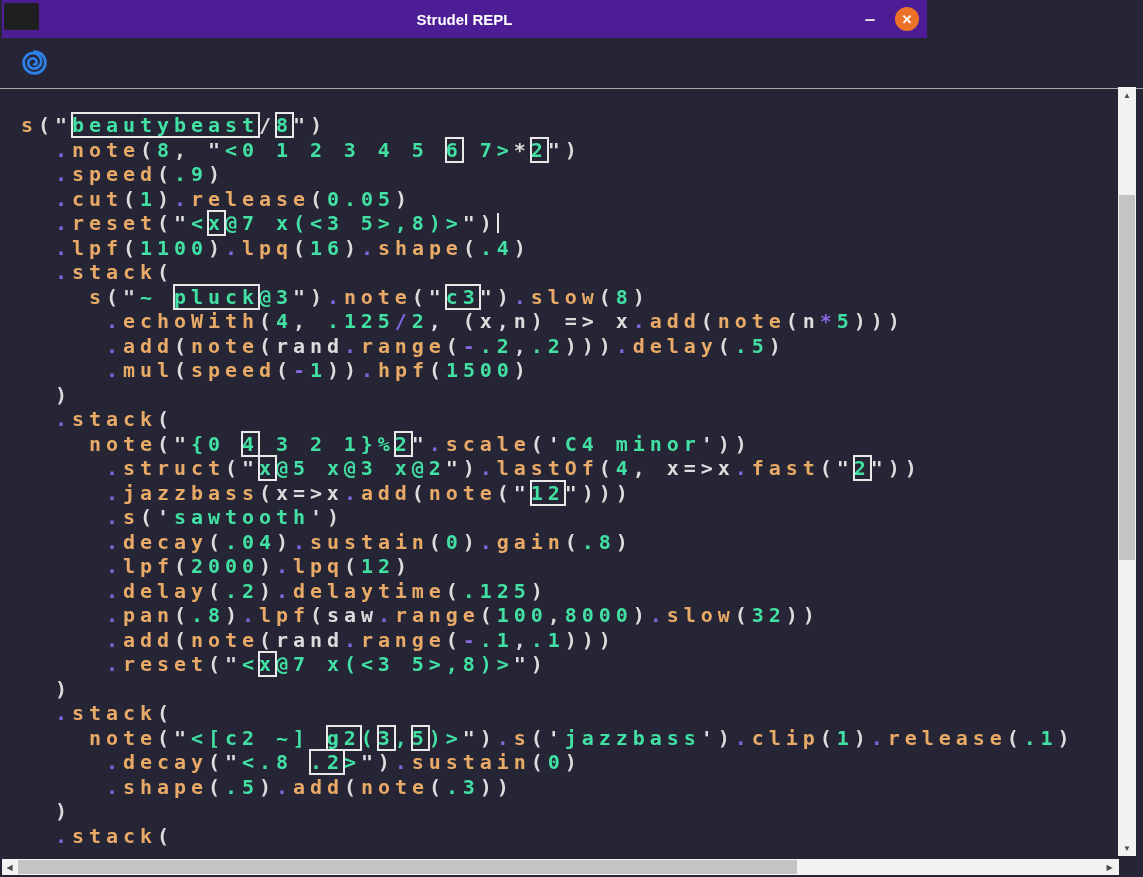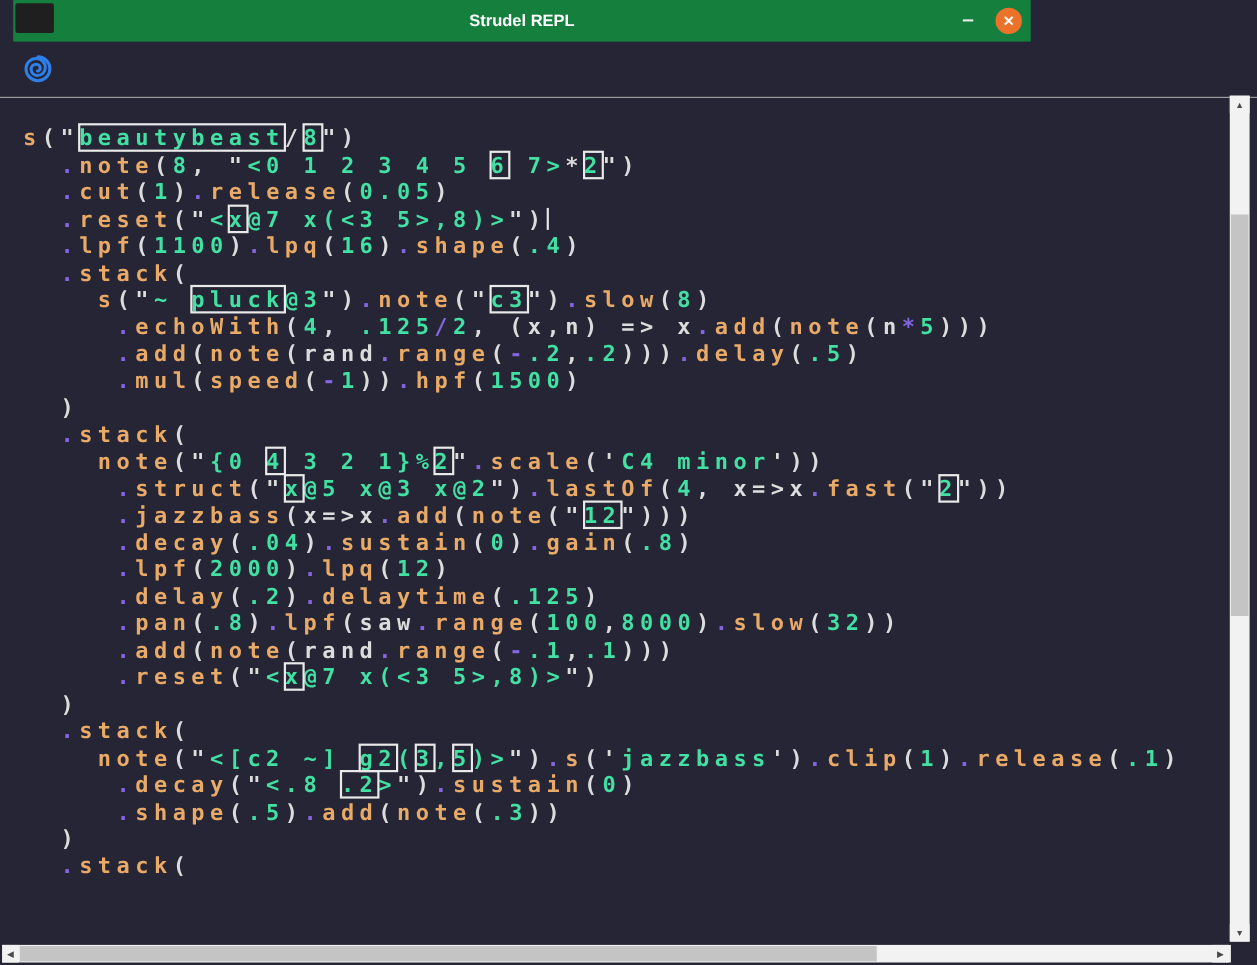--- a/index.html
+++ b/index.html
@@ -2,22 +2,22 @@
 <html><head>
 <meta charset="utf-8">
 <style>
   html,body{margin:0;padding:0;}
   body{
     width:1143px;height:877px;overflow:hidden;position:relative;
     background:#252536;font-family:"Liberation Sans",sans-serif;
   }
   
   .titlebar{
-    position:absolute;left:12px;top:0;width:925px;height:38px;
-    background:#15803d;
+    position:absolute;left:2px;top:0;width:925px;height:38px;
+    background:#4c1d95;
   }
   .titlebar-shade{
     position:absolute;left:2px;top:3px;width:35px;height:27px;
     background:#1f1f1f;border-radius:2px;
   }
   .win-title{
     position:absolute;left:0;top:0;width:100%;height:38px;
     display:flex;align-items:center;justify-content:center;
     color:#ffffff;font-weight:bold;font-size:15px;
   }
@@ -118,33 +118,35 @@
              A 4.5 4.5 0 0 1 12.5 10
              A 3.5 3.5 0 0 1 16 13.5
              A 2.5 2.5 0 0 1 13.5 16" stroke="#2f7fe8" stroke-width="2.7" fill="none" stroke-linecap="round"></path>
   </svg>
 </div>
 
 <div class="editor">
   <div class="code" id="code">
       <div class="code-line"><span class="tk-o">s</span><span class="tk-w">("</span><span class="tk-g bx">beautybeast</span><span class="tk-w">/</span><span class="tk-g bx">8</span><span class="tk-w">")</span></div>
       <div class="code-line"><span class="tk-w">  </span><span class="tk-p">.</span><span class="tk-o">note</span><span class="tk-w">(</span><span class="tk-g">8</span><span class="tk-w">, "</span><span class="tk-g">&lt;0 1 2 3 4 5 </span><span class="tk-g bx">6</span><span class="tk-g"> 7&gt;</span><span class="tk-w">*</span><span class="tk-g bx">2</span><span class="tk-w">")</span></div>
+      <div class="code-line"><span class="tk-w">  </span><span class="tk-p">.</span><span class="tk-o">speed</span><span class="tk-w">(</span><span class="tk-g">.9</span><span class="tk-w">)</span></div>
       <div class="code-line"><span class="tk-w">  </span><span class="tk-p">.</span><span class="tk-o">cut</span><span class="tk-w">(</span><span class="tk-g">1</span><span class="tk-w">)</span><span class="tk-p">.</span><span class="tk-o">release</span><span class="tk-w">(</span><span class="tk-g">0.05</span><span class="tk-w">)</span></div>
       <div class="code-line"><span class="tk-w">  </span><span class="tk-p">.</span><span class="tk-o">reset</span><span class="tk-w">("</span><span class="tk-g">&lt;</span><span class="tk-g bx">x</span><span class="tk-g">@7 x(&lt;3 5&gt;,8)&gt;</span><span class="tk-w">")</span><span class="cursor"></span></div>
       <div class="code-line"><span class="tk-w">  </span><span class="tk-p">.</span><span class="tk-o">lpf</span><span class="tk-w">(</span><span class="tk-g">1100</span><span class="tk-w">)</span><span class="tk-p">.</span><span class="tk-o">lpq</span><span class="tk-w">(</span><span class="tk-g">16</span><span class="tk-w">)</span><span class="tk-p">.</span><span class="tk-o">shape</span><span class="tk-w">(</span><span class="tk-g">.4</span><span class="tk-w">)</span></div>
       <div class="code-line"><span class="tk-w">  </span><span class="tk-p">.</span><span class="tk-o">stack</span><span class="tk-w">(</span></div>
       <div class="code-line"><span class="tk-w">    </span><span class="tk-o">s</span><span class="tk-w">("</span><span class="tk-g">~ </span><span class="tk-g bx">pluck</span><span class="tk-g">@3</span><span class="tk-w">")</span><span class="tk-p">.</span><span class="tk-o">note</span><span class="tk-w">("</span><span class="tk-g bx">c3</span><span class="tk-w">")</span><span class="tk-p">.</span><span class="tk-o">slow</span><span class="tk-w">(</span><span class="tk-g">8</span><span class="tk-w">)</span></div>
       <div class="code-line"><span class="tk-w">     </span><span class="tk-p">.</span><span class="tk-o">echoWith</span><span class="tk-w">(</span><span class="tk-g">4</span><span class="tk-w">, </span><span class="tk-g">.125</span><span class="tk-p">/</span><span class="tk-g">2</span><span class="tk-w">, (x,n) =&gt; x</span><span class="tk-p">.</span><span class="tk-o">add</span><span class="tk-w">(</span><span class="tk-o">note</span><span class="tk-w">(n</span><span class="tk-p">*</span><span class="tk-g">5</span><span class="tk-w">)))</span></div>
       <div class="code-line"><span class="tk-w">     </span><span class="tk-p">.</span><span class="tk-o">add</span><span class="tk-w">(</span><span class="tk-o">note</span><span class="tk-w">(rand</span><span class="tk-p">.</span><span class="tk-o">range</span><span class="tk-w">(</span><span class="tk-p">-</span><span class="tk-g">.2</span><span class="tk-w">,</span><span class="tk-g">.2</span><span class="tk-w">)))</span><span class="tk-p">.</span><span class="tk-o">delay</span><span class="tk-w">(</span><span class="tk-g">.5</span><span class="tk-w">)</span></div>
       <div class="code-line"><span class="tk-w">     </span><span class="tk-p">.</span><span class="tk-o">mul</span><span class="tk-w">(</span><span class="tk-o">speed</span><span class="tk-w">(</span><span class="tk-p">-</span><span class="tk-g">1</span><span class="tk-w">))</span><span class="tk-p">.</span><span class="tk-o">hpf</span><span class="tk-w">(</span><span class="tk-g">1500</span><span class="tk-w">)</span></div>
       <div class="code-line"><span class="tk-w">  )</span></div>
       <div class="code-line"><span class="tk-w">  </span><span class="tk-p">.</span><span class="tk-o">stack</span><span class="tk-w">(</span></div>
       <div class="code-line"><span class="tk-w">    </span><span class="tk-o">note</span><span class="tk-w">("</span><span class="tk-g">{0 </span><span class="tk-g bx">4</span><span class="tk-g"> 3 2 1}%</span><span class="tk-g bx">2</span><span class="tk-w">"</span><span class="tk-p">.</span><span class="tk-o">scale</span><span class="tk-w">('</span><span class="tk-g">C4 minor</span><span class="tk-w">'))</span></div>
       <div class="code-line"><span class="tk-w">     </span><span class="tk-p">.</span><span class="tk-o">struct</span><span class="tk-w">("</span><span class="tk-g bx">x</span><span class="tk-g">@5 x@3 x@2</span><span class="tk-w">")</span><span class="tk-p">.</span><span class="tk-o">lastOf</span><span class="tk-w">(</span><span class="tk-g">4</span><span class="tk-w">, x=&gt;x</span><span class="tk-p">.</span><span class="tk-o">fast</span><span class="tk-w">("</span><span class="tk-g bx">2</span><span class="tk-w">"))</span></div>
       <div class="code-line"><span class="tk-w">     </span><span class="tk-p">.</span><span class="tk-o">jazzbass</span><span class="tk-w">(x=&gt;x</span><span class="tk-p">.</span><span class="tk-o">add</span><span class="tk-w">(</span><span class="tk-o">note</span><span class="tk-w">("</span><span class="tk-g bx">12</span><span class="tk-w">")))</span></div>
+      <div class="code-line"><span class="tk-w">     </span><span class="tk-p">.</span><span class="tk-o">s</span><span class="tk-w">('</span><span class="tk-g">sawtooth</span><span class="tk-w">')</span></div>
       <div class="code-line"><span class="tk-w">     </span><span class="tk-p">.</span><span class="tk-o">decay</span><span class="tk-w">(</span><span class="tk-g">.04</span><span class="tk-w">)</span><span class="tk-p">.</span><span class="tk-o">sustain</span><span class="tk-w">(</span><span class="tk-g">0</span><span class="tk-w">)</span><span class="tk-p">.</span><span class="tk-o">gain</span><span class="tk-w">(</span><span class="tk-g">.8</span><span class="tk-w">)</span></div>
       <div class="code-line"><span class="tk-w">     </span><span class="tk-p">.</span><span class="tk-o">lpf</span><span class="tk-w">(</span><span class="tk-g">2000</span><span class="tk-w">)</span><span class="tk-p">.</span><span class="tk-o">lpq</span><span class="tk-w">(</span><span class="tk-g">12</span><span class="tk-w">)</span></div>
       <div class="code-line"><span class="tk-w">     </span><span class="tk-p">.</span><span class="tk-o">delay</span><span class="tk-w">(</span><span class="tk-g">.2</span><span class="tk-w">)</span><span class="tk-p">.</span><span class="tk-o">delaytime</span><span class="tk-w">(</span><span class="tk-g">.125</span><span class="tk-w">)</span></div>
       <div class="code-line"><span class="tk-w">     </span><span class="tk-p">.</span><span class="tk-o">pan</span><span class="tk-w">(</span><span class="tk-g">.8</span><span class="tk-w">)</span><span class="tk-p">.</span><span class="tk-o">lpf</span><span class="tk-w">(saw</span><span class="tk-p">.</span><span class="tk-o">range</span><span class="tk-w">(</span><span class="tk-g">100</span><span class="tk-w">,</span><span class="tk-g">8000</span><span class="tk-w">)</span><span class="tk-p">.</span><span class="tk-o">slow</span><span class="tk-w">(</span><span class="tk-g">32</span><span class="tk-w">))</span></div>
       <div class="code-line"><span class="tk-w">     </span><span class="tk-p">.</span><span class="tk-o">add</span><span class="tk-w">(</span><span class="tk-o">note</span><span class="tk-w">(rand</span><span class="tk-p">.</span><span class="tk-o">range</span><span class="tk-w">(</span><span class="tk-p">-</span><span class="tk-g">.1</span><span class="tk-w">,</span><span class="tk-g">.1</span><span class="tk-w">)))</span></div>
       <div class="code-line"><span class="tk-w">     </span><span class="tk-p">.</span><span class="tk-o">reset</span><span class="tk-w">("</span><span class="tk-g">&lt;</span><span class="tk-g bx">x</span><span class="tk-g">@7 x(&lt;3 5&gt;,8)&gt;</span><span class="tk-w">")</span></div>
       <div class="code-line"><span class="tk-w">  )</span></div>
       <div class="code-line"><span class="tk-w">  </span><span class="tk-p">.</span><span class="tk-o">stack</span><span class="tk-w">(</span></div>
       <div class="code-line"><span class="tk-w">    </span><span class="tk-o">note</span><span class="tk-w">("</span><span class="tk-g">&lt;[c2 ~] </span><span class="tk-g bx">g2</span><span class="tk-g">(</span><span class="tk-g bx">3</span><span class="tk-g">,</span><span class="tk-g bx">5</span><span class="tk-g">)&gt;</span><span class="tk-w">")</span><span class="tk-p">.</span><span class="tk-o">s</span><span class="tk-w">('</span><span class="tk-g">jazzbass</span><span class="tk-w">')</span><span class="tk-p">.</span><span class="tk-o">clip</span><span class="tk-w">(</span><span class="tk-g">1</span><span class="tk-w">)</span><span class="tk-p">.</span><span class="tk-o">release</span><span class="tk-w">(</span><span class="tk-g">.1</span><span class="tk-w">)</span></div>
       <div class="code-line"><span class="tk-w">     </span><span class="tk-p">.</span><span class="tk-o">decay</span><span class="tk-w">("</span><span class="tk-g">&lt;.8 </span><span class="tk-g bx">.2</span><span class="tk-g">&gt;</span><span class="tk-w">")</span><span class="tk-p">.</span><span class="tk-o">sustain</span><span class="tk-w">(</span><span class="tk-g">0</span><span class="tk-w">)</span></div>

